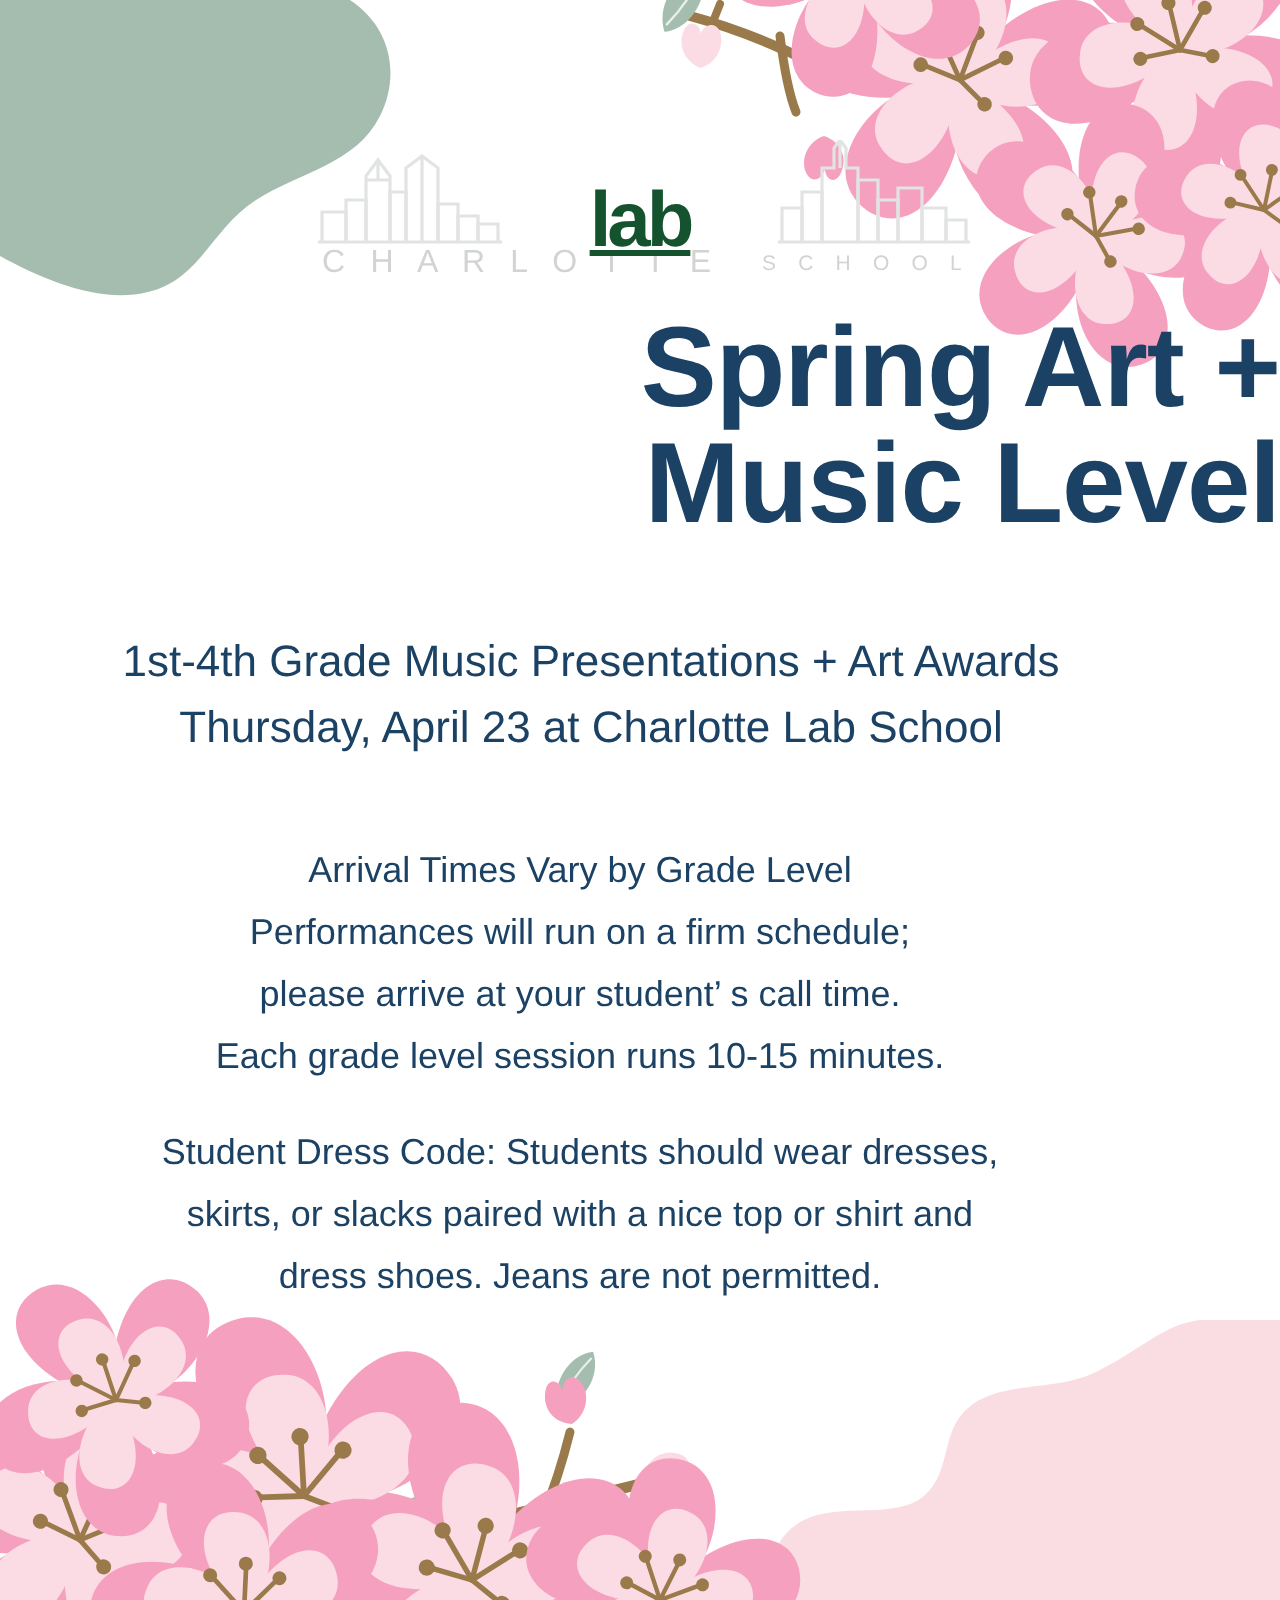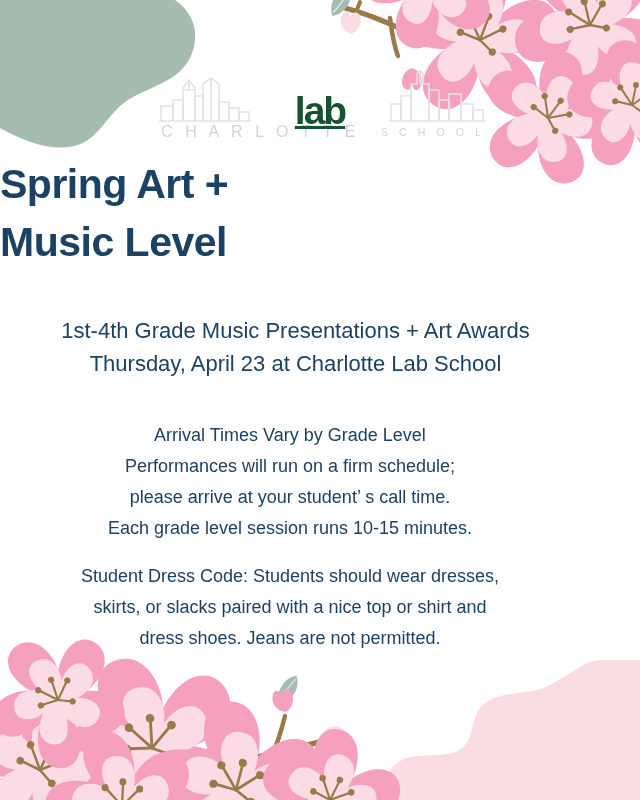--- a/index.html
+++ b/index.html
@@ -95,23 +95,23 @@
     top: 0;
     width: 640px;
     height: 800px;
   }
 
   .headline {
     position: absolute;
     left: 0;
     top: 155px;
     width: 640px;
-    text-align: left;
+    text-align: right;
     color: #1b4264;
-    font-size: 41px;
+    font-size: 57px;
     line-height: 58px;
     font-weight: 700;
     letter-spacing: -0.5px;
   }
   .headline .hl-line { display: block; }
 
   .subhead {
     position: absolute;
     left: 0;
     top: 314px;

